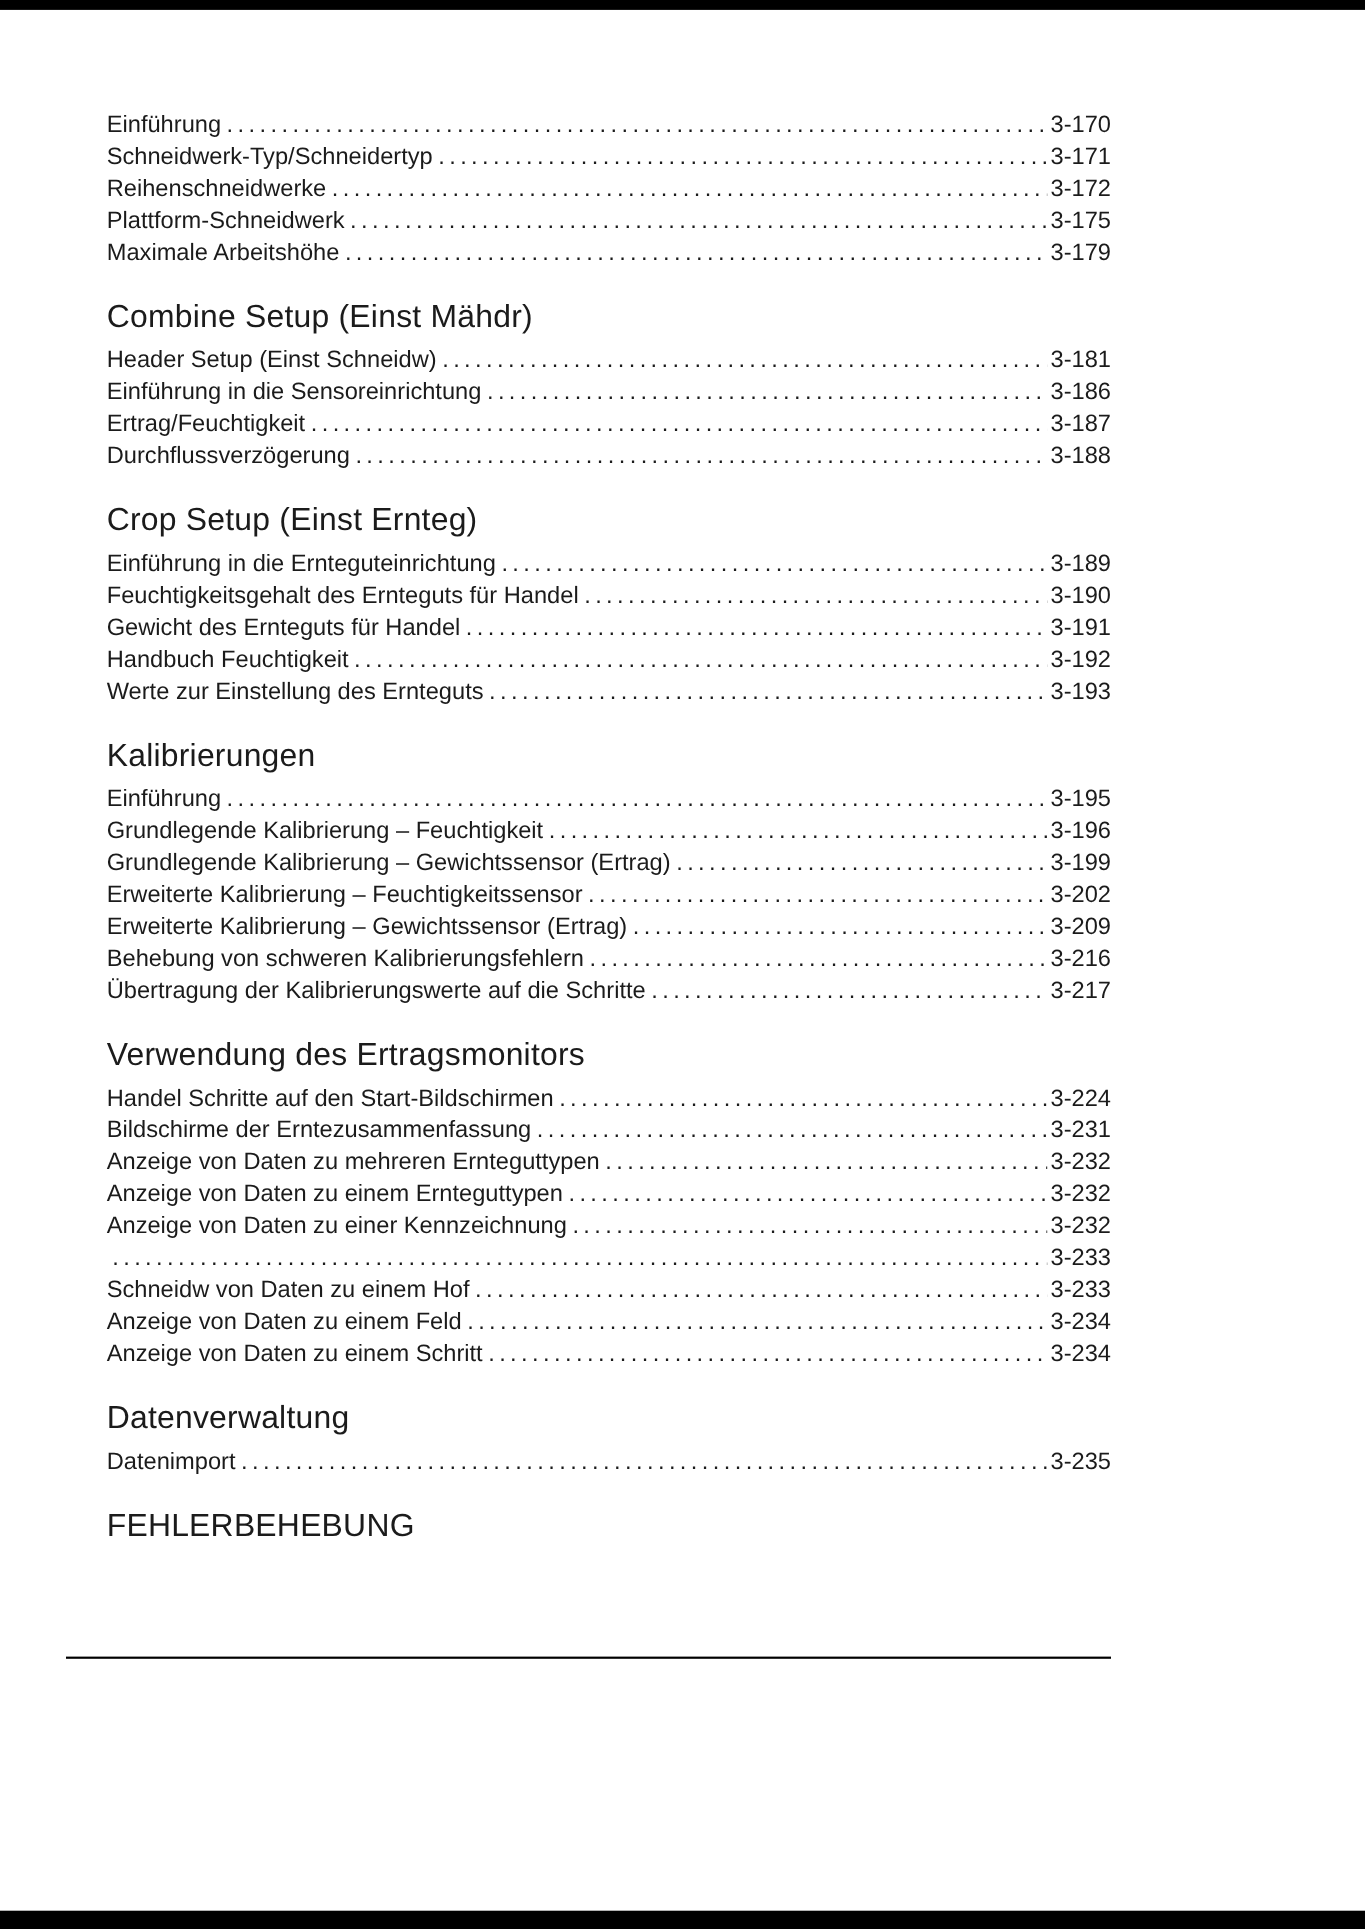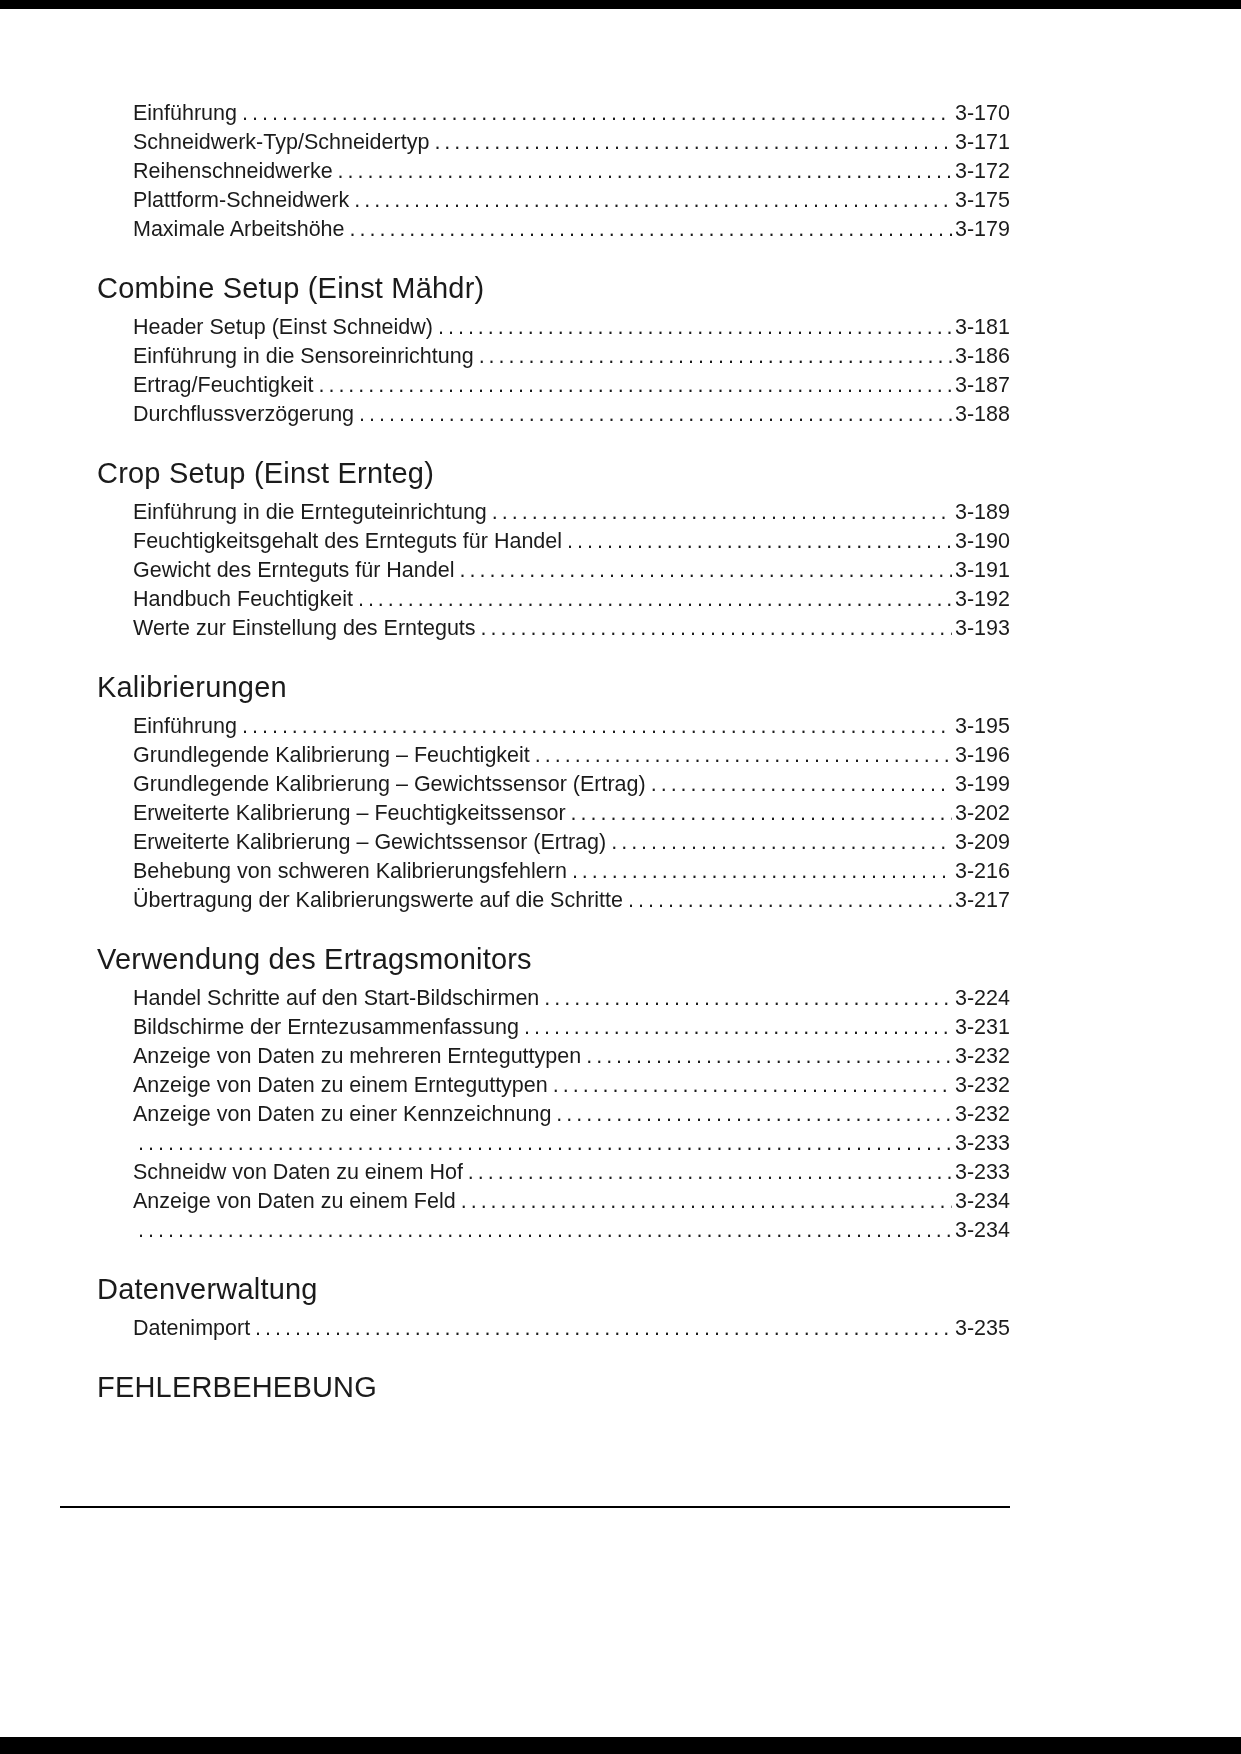--- a/index.html
+++ b/index.html
@@ -41,21 +41,20 @@
     font-size: 29px;
     font-weight: 400;
     line-height: 34px;
     margin: 27px 0 8px 0;
     letter-spacing: 0.2px;
     white-space: nowrap;
   }
   section:first-child .section-heading { margin-top: 0; }
 
   .entries {
-    margin-left: 36px;
   }
 
   .toc-row {
     display: flex;
     align-items: baseline;
     font-size: 21.5px;
     line-height: 29px;
   }
   .row-title {
     white-space: nowrap;
@@ -247,20 +246,21 @@
           <span class="row-title">Schneidw von Daten zu einem Hof</span>
           <span class="leader"></span>
           <span class="row-page">3-233</span>
         </div>
         <div class="toc-row">
           <span class="row-title">Anzeige von Daten zu einem Feld</span>
           <span class="leader"></span>
           <span class="row-page">3-234</span>
         </div>
         <div class="toc-row">
+          <span class="row-title">Anzeige von Daten zu einem Schritt</span>
           <span class="leader"></span>
           <span class="row-page">3-234</span>
         </div>
       </div>
     </section>
     <section>
       <h2 class="section-heading">Datenverwaltung</h2>
       <div class="entries">
         <div class="toc-row">
           <span class="row-title">Datenimport</span>

